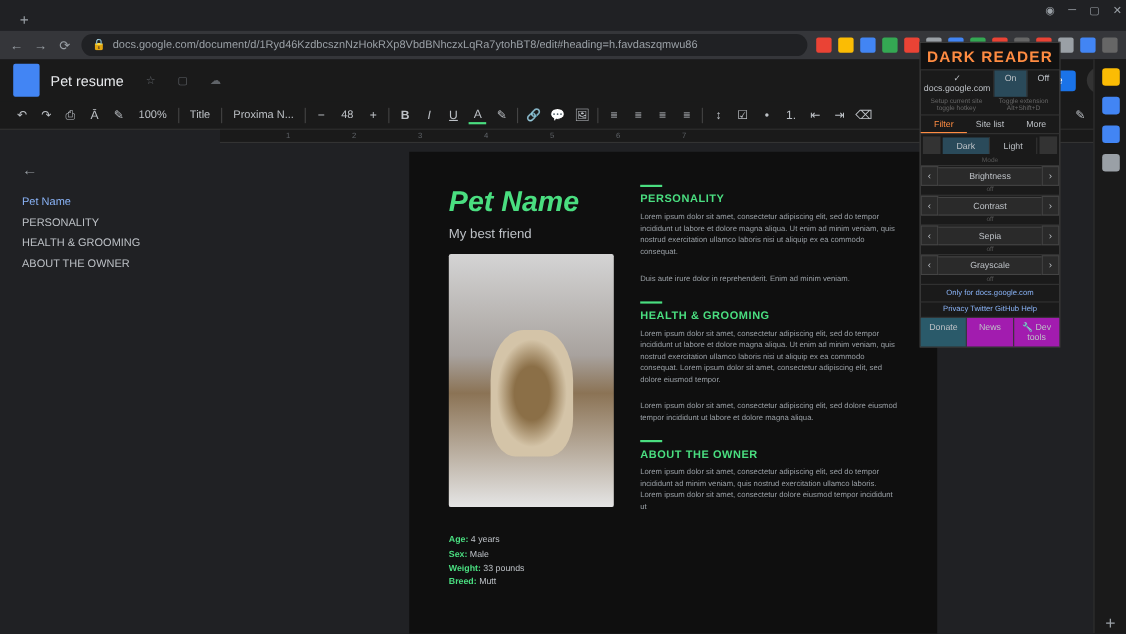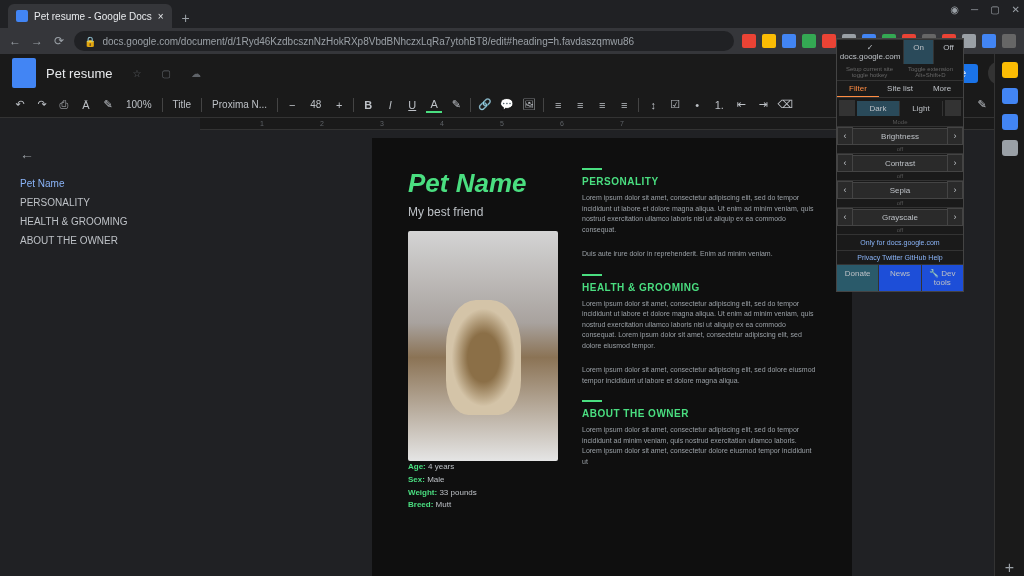--- a/index.html
+++ b/index.html
@@ -48,21 +48,21 @@
 .outline-item.active { color:#8ab4f8; }
 
 .doc-area { flex:1; display:flex; justify-content:center; overflow-y:auto; padding:8px 0; }
 .page { width:480px; background:#0f0f0f; padding:30px 36px; display:flex; gap:24px; font-size:8px; }
 .col-left { width:150px; }
 .col-right { flex:1; }
 .pet-title { color:#4ade80; font-size:26px; font-weight:bold; font-style:italic; }
 .pet-sub { color:#bdc1c6; font-size:12px; margin:6px 0 12px; }
 .pet-img { width:150px; height:230px; background:linear-gradient(180deg,#d4d4d4 0%,#a8a29e 40%,#8b7355 55%,#e5e5e5 100%); border-radius:2px; position:relative; overflow:hidden; }
 .pet-img::after { content:""; position:absolute; top:30%; left:25%; width:50%; height:50%; background:radial-gradient(ellipse,#8b6f47 30%,#d4c4a8 60%); border-radius:40% 40% 30% 30%; }
-.stats { margin-top:0; font-size:8px; line-height:1.6; }
+.stats { margin-top:24px; font-size:8px; line-height:1.6; }
 .stats .k { color:#4ade80; font-weight:bold; }
 .stats .v { color:#bdc1c6; }
 .sec-bar { width:20px; height:2px; background:#4ade80; margin-bottom:6px; }
 .sec-title { color:#4ade80; font-size:10px; font-weight:bold; letter-spacing:0.5px; margin-bottom:6px; }
 .sec-body { color:#9aa0a6; font-size:7px; line-height:1.5; margin-bottom:14px; }
 
 
 .dr { position:absolute; top:38px; right:60px; width:128px; background:#1a1a1a; border:1px solid #444; font-size:8px; color:#bdc1c6; z-index:100; }
 .dr-title { background:#111; color:#ff8c42; font-size:14px; font-weight:bold; text-align:center; padding:4px; letter-spacing:1px; }
 .dr-row { display:flex; border-top:1px solid #333; }
@@ -75,38 +75,33 @@
 .dr-tab { flex:1; text-align:center; padding:3px; cursor:pointer; }
 .dr-tab.active { color:#ff8c42; border-bottom:1px solid #ff8c42; }
 .dr-slider-row { display:flex; align-items:center; border-top:1px solid #333; }
 .dr-arrow { width:16px; height:18px; display:flex; align-items:center; justify-content:center; background:#2a2a2a; cursor:pointer; border:1px solid #444; font-size:9px; }
 .dr-slider { flex:1; text-align:center; padding:3px; background:#2a2a2a; border-top:1px solid #444; border-bottom:1px solid #444; }
 .dr-sub { font-size:6px; text-align:center; color:#555; padding:1px; }
 .dr-only { text-align:center; padding:4px; font-size:7px; border-top:1px solid #333; }
 .dr-only span { color:#8ab4f8; }
 .dr-links { text-align:center; padding:3px; font-size:7px; color:#8ab4f8; border-top:1px solid #333; }
 .dr-bottom { display:flex; border-top:1px solid #333; }
-.dr-bottom div { flex:1; text-align:center; padding:4px; cursor:pointer; border-right:1px solid #333; background:#1d4ed8; }
+.dr-bottom div { flex:1; text-align:center; padding:4px; cursor:pointer; border-right:1px solid #333; background:#a21caf; }
 .dr-bottom div:first-child { background:#2a5a6a;text-align:center; }
 .dr-bottom div:last-child { border-right:none; }
 .dr-mode-row { display:flex; border-top:1px solid #333; align-items:center; }
 .dr-mode-icon { width:16px; height:16px; background:#333; margin:2px; }
 
 .side-panel { position:absolute; right:0; top:54px; width:30px; height:calc(100% - 54px); background:#1a1a1a; border-left:1px solid #333; display:flex; flex-direction:column; align-items:center; padding-top:8px; gap:10px; }
 .side-icon { width:16px; height:16px; border-radius:3px; cursor:pointer; }
 </style>
 </head>
 <body>
 
 <div class="chrome-tabs">
-  <div class="tab">
-    <div class="fav"></div>
-    <span>Pet resume - Google Docs</span>
-    <span style="margin-left:auto">×</span>
-  </div>
   <div class="new-tab">+</div>
   <div class="window-ctrl">
     <span>◉</span>
     <span>─</span>
     <span>▢</span>
     <span>✕</span>
   </div>
 </div>
 
 <div class="chrome-addr">
@@ -244,20 +239,21 @@
 <div class="side-panel">
   <div class="side-icon" style="background:#fbbc04"></div>
   <div class="side-icon" style="background:#4285f4"></div>
   <div class="side-icon" style="background:#4285f4"></div>
   <div class="side-icon" style="background:#9aa0a6"></div>
   <div style="flex:1"></div>
   <div class="side-icon" style="color:#9aa0a6;display:flex;align-items:center;justify-content:center">+</div>
 </div>
 
 <div class="dr">
+  <div class="dr-title">DARK READER</div>
   <div class="dr-row">
     <div class="dr-cell">✓ <span>docs.google.com</span></div>
     <div class="dr-cell on" style="flex:0.4">On</div>
     <div class="dr-cell" style="flex:0.4">Off</div>
   </div>
   <div class="dr-hint">
     <div>Setup current site toggle hotkey</div>
     <div>Toggle extension Alt+Shift+D</div>
   </div>
   <div class="dr-tabs">

